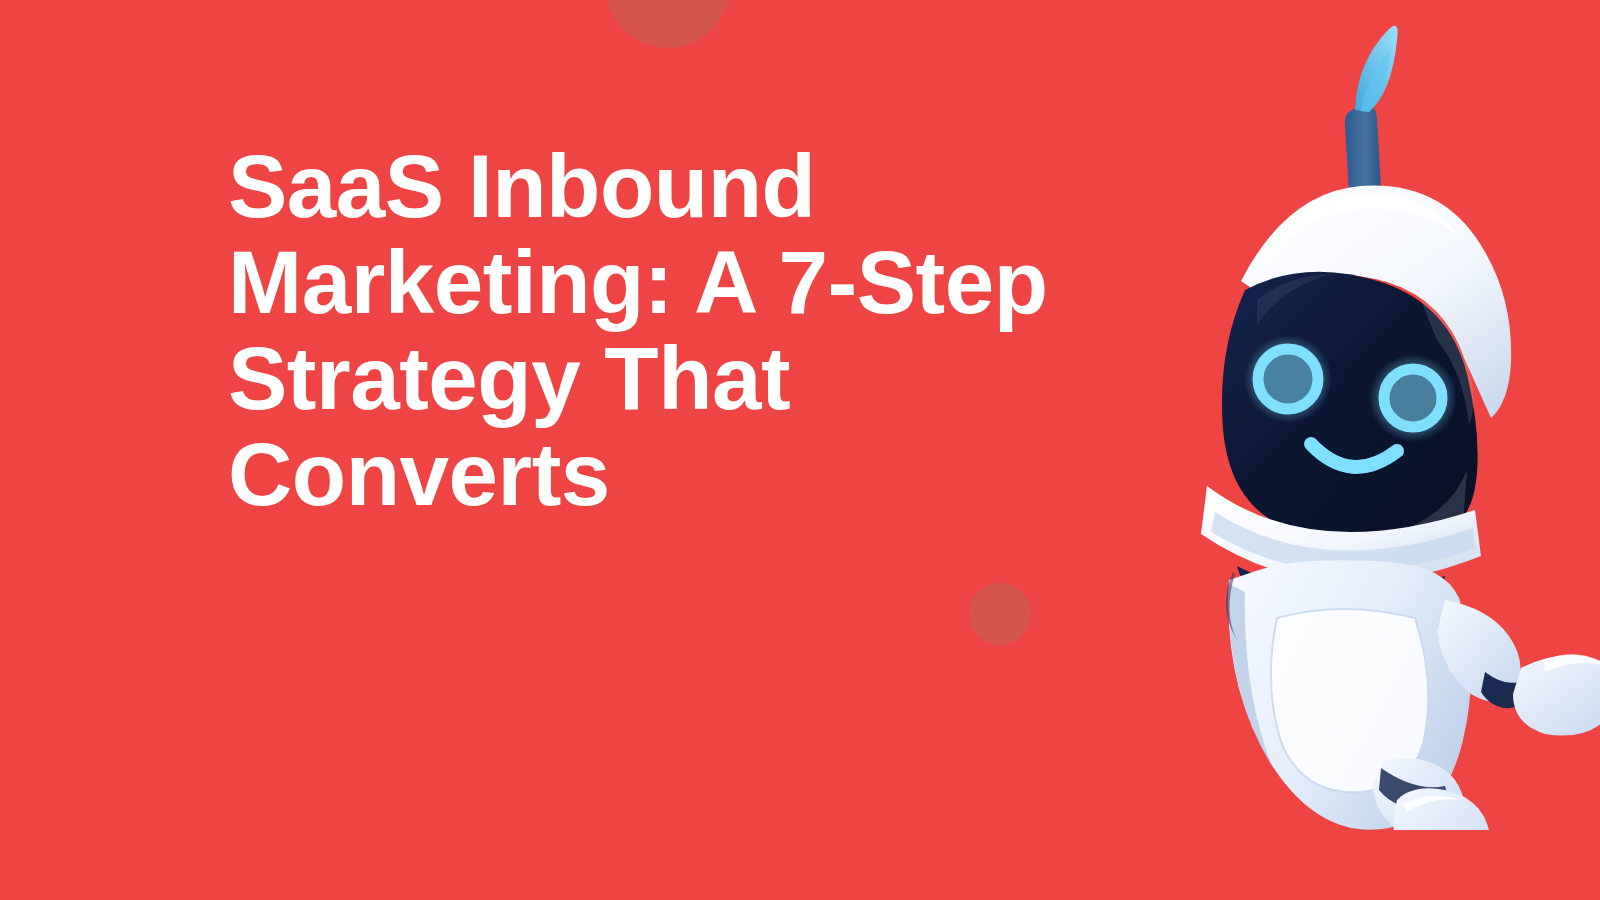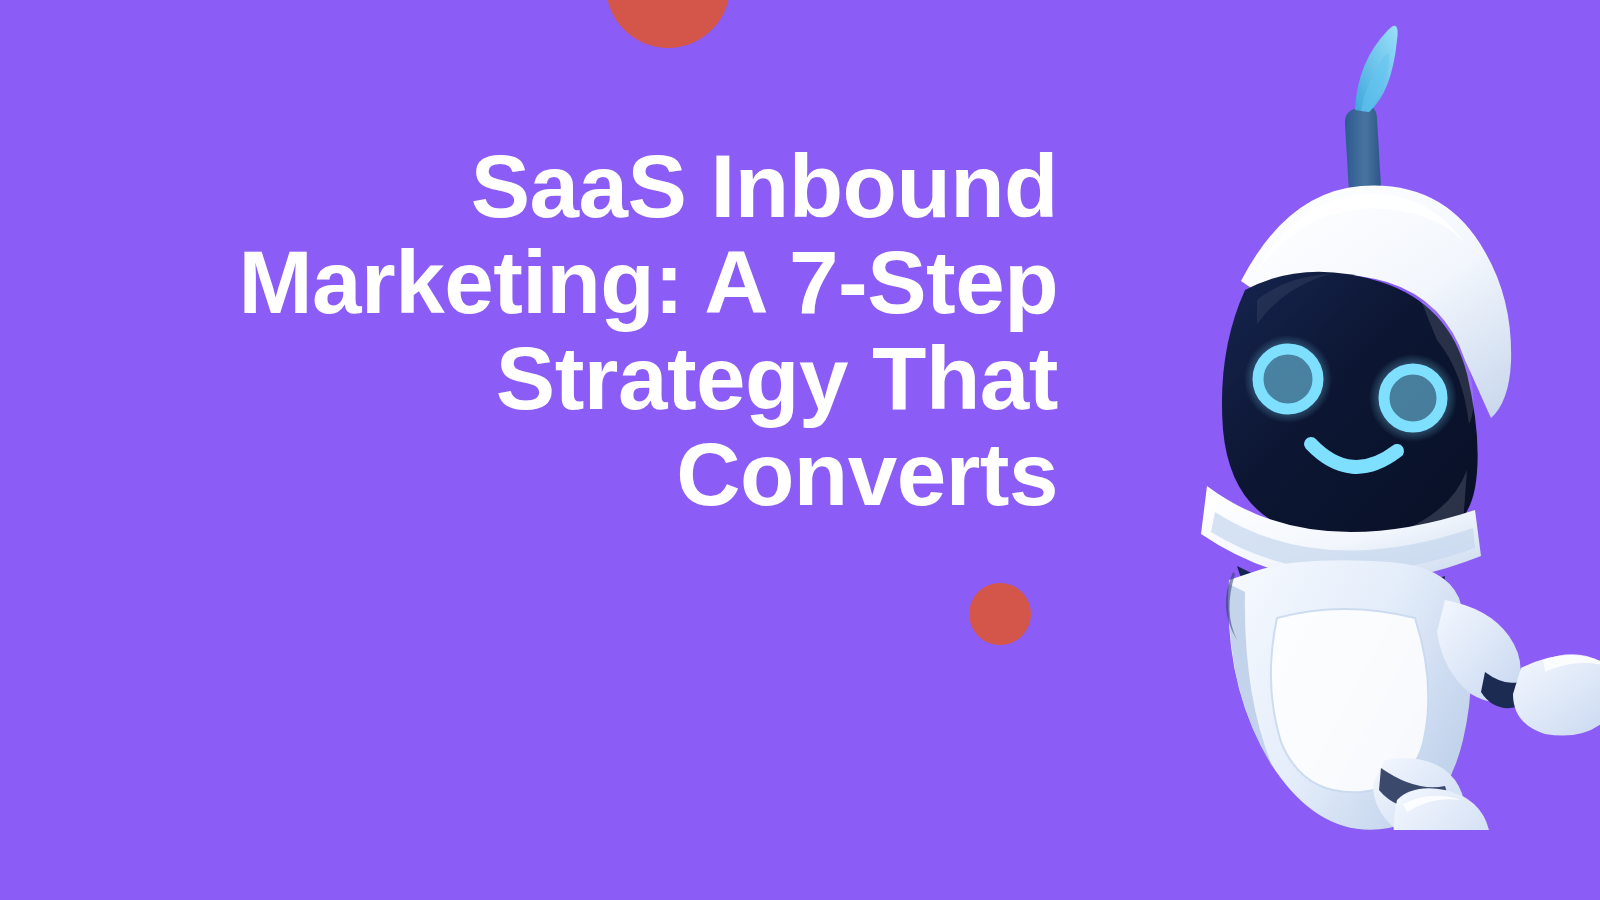--- a/index.html
+++ b/index.html
@@ -48,21 +48,21 @@
   #robot-figure {
     position:absolute;
     left:1145px; top:0px;
     width:470px; height:830px;
   }
   #robot-figure svg { display:block; width:100%; height:100%; }
 </style>
 </head>
 <body>
 
-<div id="slide" style="background: #8b5cf6; text-align: right;">
+<div id="slide" style="background: #ef4444;">
 
   <div class="deco-circle" id="circle-top" style="background: rgb(212, 86, 74);"></div>
   <div class="deco-circle" id="circle-mid" style="background: rgb(212, 86, 74);"></div>
 
   <h1 id="headline" style="color: rgb(255, 255, 255);">SaaS Inbound Marketing: A 7-Step Strategy That Converts</h1>
 
   <div id="robot-figure">
     <svg viewBox="0 0 470 830" xmlns="http://www.w3.org/2000/svg" role="img">
       <defs>
         <linearGradient id="visorGrad" x1="0" y1="0" x2="1" y2="1">

